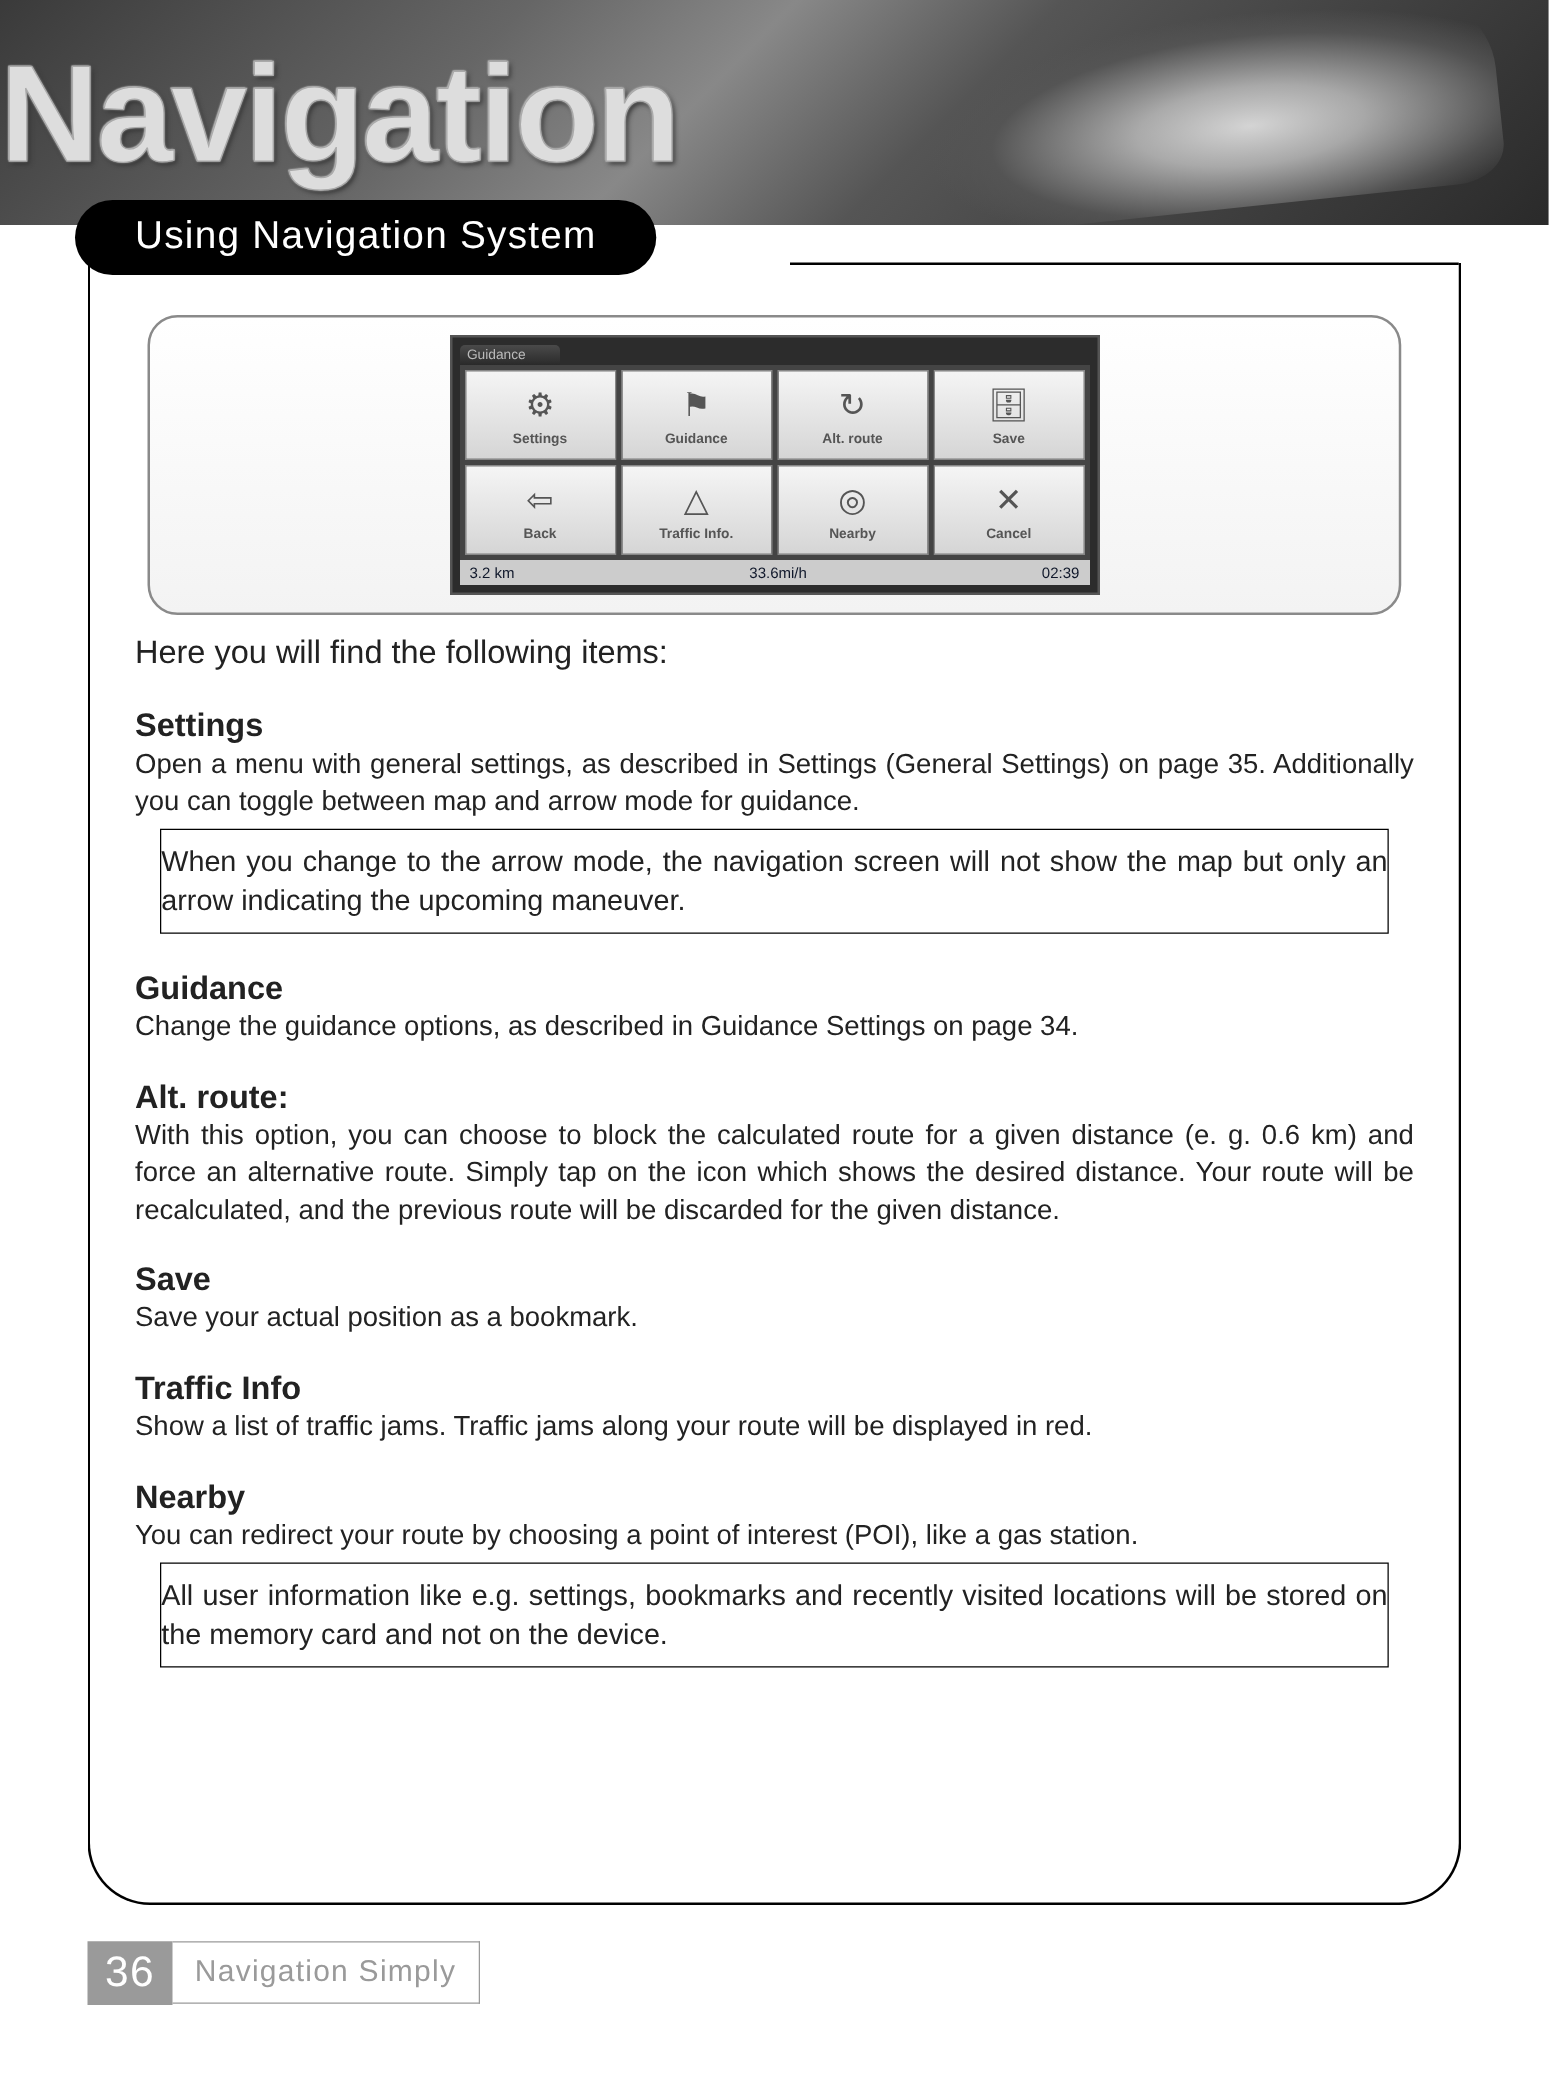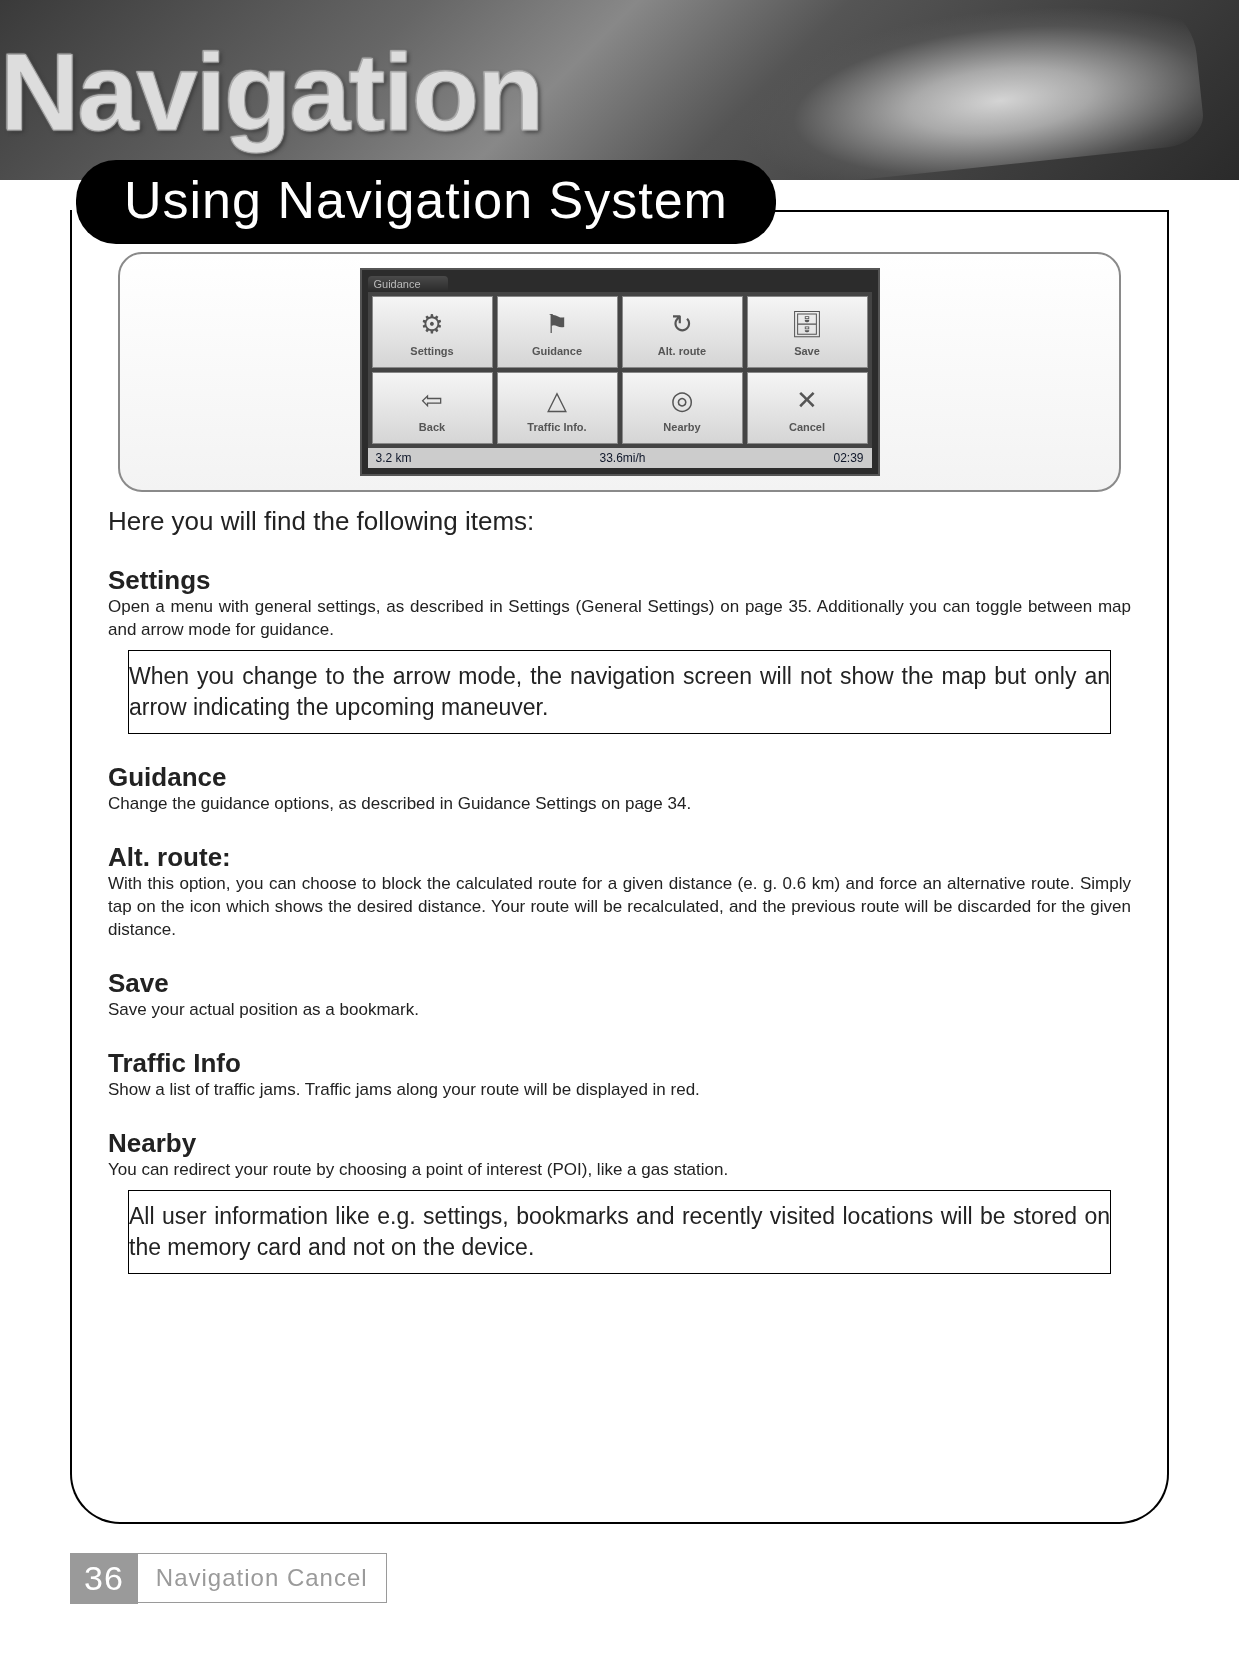--- a/index.html
+++ b/index.html
@@ -42,24 +42,24 @@
     font-family: "Arial Rounded MT Bold", Arial, sans-serif;
     color: #ddd;
     text-shadow: 0 0 2px #fff, 2px 2px 4px #333, -1px -1px 1px #999;
     -webkit-text-stroke: 1px #aaa;
   }
 
   
   .pill {
     position: absolute;
     top: 160px;
-    left: 76px;
+    left: 60px;
     background: #000;
     color: #fff;
-    font-size: 52px;
+    font-size: 31px;
     font-weight: 300;
     font-stretch: condensed;
     font-family: "Arial Narrow", Arial, sans-serif;
     letter-spacing: 1px;
     padding: 10px 48px 14px 48px;
     border-radius: 40px;
     z-index: 5;
   }
 
   
@@ -165,21 +165,21 @@
     margin: 12px 0 28px 0;
     font-stretch: semi-condensed;
   }
 
   .item-head {
     font-weight: 700;
     font-size: 26px;
     font-stretch: semi-condensed;
   }
   .item-body {
-    font-size: 17px;
+    font-size: 22px;
     line-height: 1.35;
     text-align: justify;
     margin-bottom: 26px;
     font-stretch: semi-condensed;
   }
   .item-body.tight { margin-bottom: 8px; }
 
   .note-box {
     border: 1.5px solid #000;
     margin: 0 20px 28px 20px;
@@ -297,14 +297,14 @@
   <div class="item-body">Show a list of traffic jams. Traffic jams along your route will be displayed in red.</div>
 
   <div class="item-head">Nearby</div>
   <div class="item-body tight">You can redirect your route by choosing a point of interest (POI), like a gas station.</div>
   <div class="note-box">All user information like e.g. settings, bookmarks and recently visited locations will be stored on the memory card and not on the device.</div>
 
 </div>
 
 <div class="footer">
   <div class="page-num">36</div>
-  <div class="footer-label">Navigation Cancel</div>
+  <div class="footer-label">Navigation Simply</div>
 </div>
 
 </body></html>

